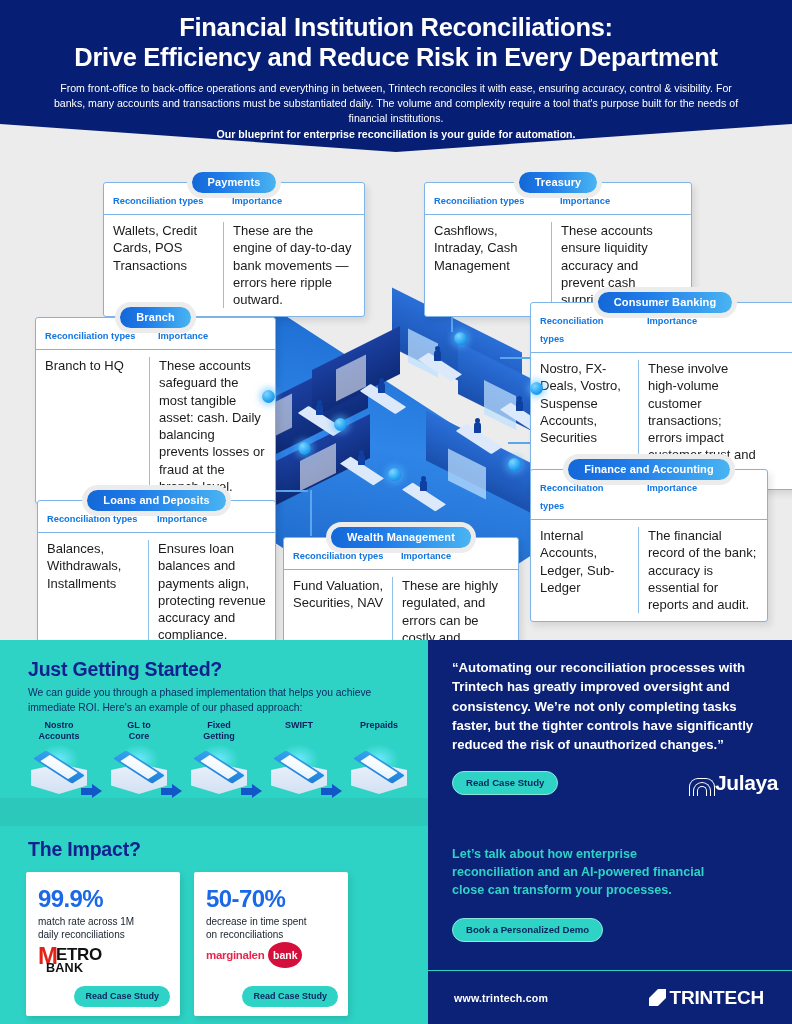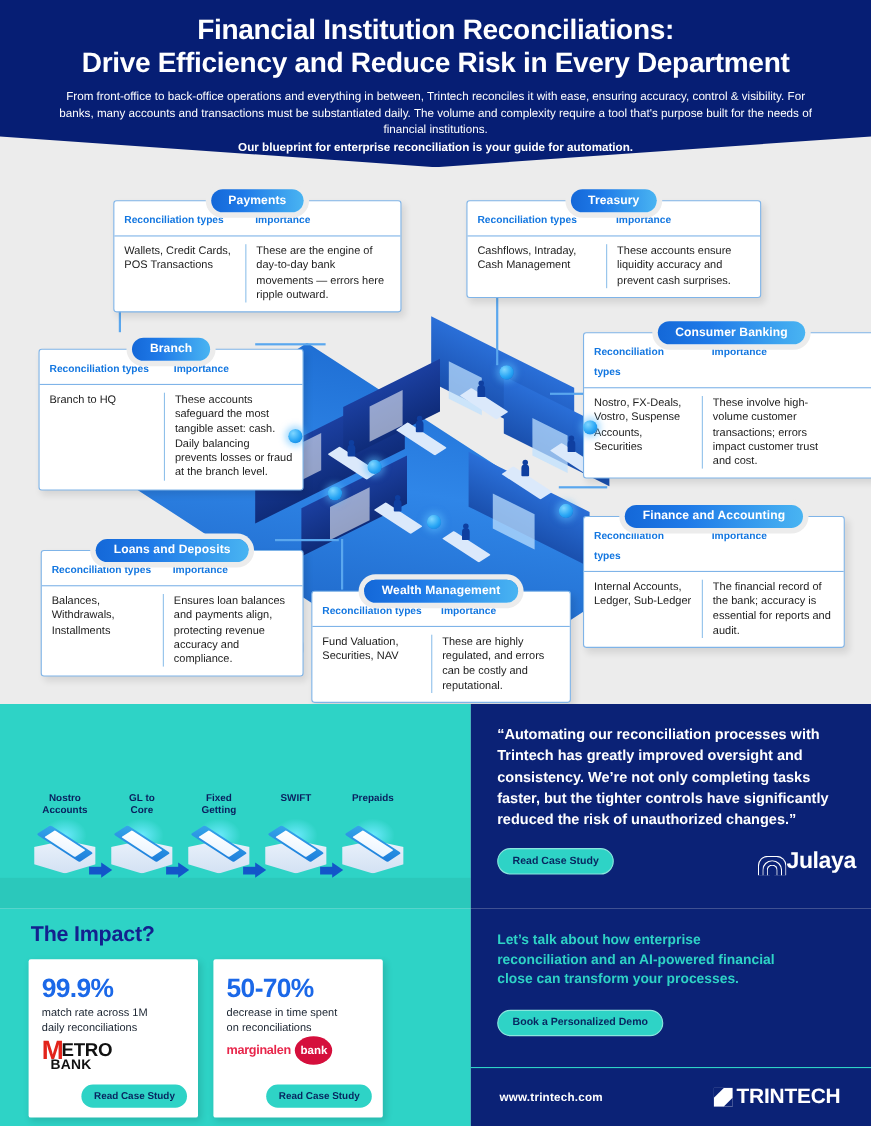--- a/index.html
+++ b/index.html
@@ -147,21 +147,21 @@
     border-bottom: 1px solid #7fb4e8;
     padding: 7px 0 6px;
   }
   .card-head .h {
     font-size: 9.3px; font-weight: bold; color: #1276e0;
   }
   .card-body { display: flex; padding: 7px 0 8px; }
   .col-a { padding: 0 8px 0 9px; }
   .col-b { padding: 0 9px 0 9px; border-left: 1px solid #8fc0ea; }
   .card-body .t {
-    font-size: 10px; line-height: 1.33; color: #1b1b1b;
+    font-size: 13px; line-height: 1.33; color: #1b1b1b;
   }
   .card-head .col-b { border-left: none; }
 
   
   .bottom {
     position: absolute; left: 0; top: 640px;
     width: 792px; height: 384px;
     z-index: 7;
   }
   .q-tl { position:absolute; left:0; top:0; width:428px; height:186px; background:#2ed3c6; }
@@ -172,21 +172,21 @@
 
   h2.sec {
     color: #13218e; font-size: 19.5px; font-weight: bold; letter-spacing: -.2px;
   }
   .started { position:absolute; left:28px; top:18px; width:382px; }
   .started .lead {
     margin-top: 5px; font-size: 10.3px; line-height: 1.42; color:#0e2b63;
   }
   .phases {
     position:absolute; left:24px; top:80px; width:390px; height:96px;
-    display:flex; align-items:flex-start;
+    display:flex; align-items:flex-start;justify-content:space-between;
   }
   .phase { position:relative; width:70px; text-align:center; }
   .phase .plabel {
     font-size: 9px; font-weight: bold; color:#0a1f5e; line-height:1.18;
     min-height: 22px;
   }
   .cube { position:relative; width:62px; height:52px; margin:4px auto 0; }
   .cube .glow {
     position:absolute; left:11px; top:-2px; width:40px; height:28px;
     background: radial-gradient(ellipse at 50% 55%, rgba(110,235,255,.95) 0%, rgba(80,220,255,0) 70%);
@@ -499,20 +499,27 @@
     </div>
 
   </div>
 
   <div class="bottom">
     <div class="q-tl"></div>
     <div class="q-tr"></div>
     <div class="q-bl"></div>
     <div class="q-br"></div>
 
+    <div class="started">
+      <h2 class="sec">Just Getting Started?</h2>
+      <div class="lead">
+        <span>We can guide you through a phased implementation that helps you achieve</span>
+        <span>immediate ROI. Here's an example of our phased approach:</span>
+      </div>
+    </div>
 
     <div class="phases">
       <div class="phase">
         <div class="plabel">
           <span>Nostro</span><br>
           <span>Accounts</span>
         </div>
         <div class="cube">
           <div class="glow"></div>
           <div class="base"></div>

